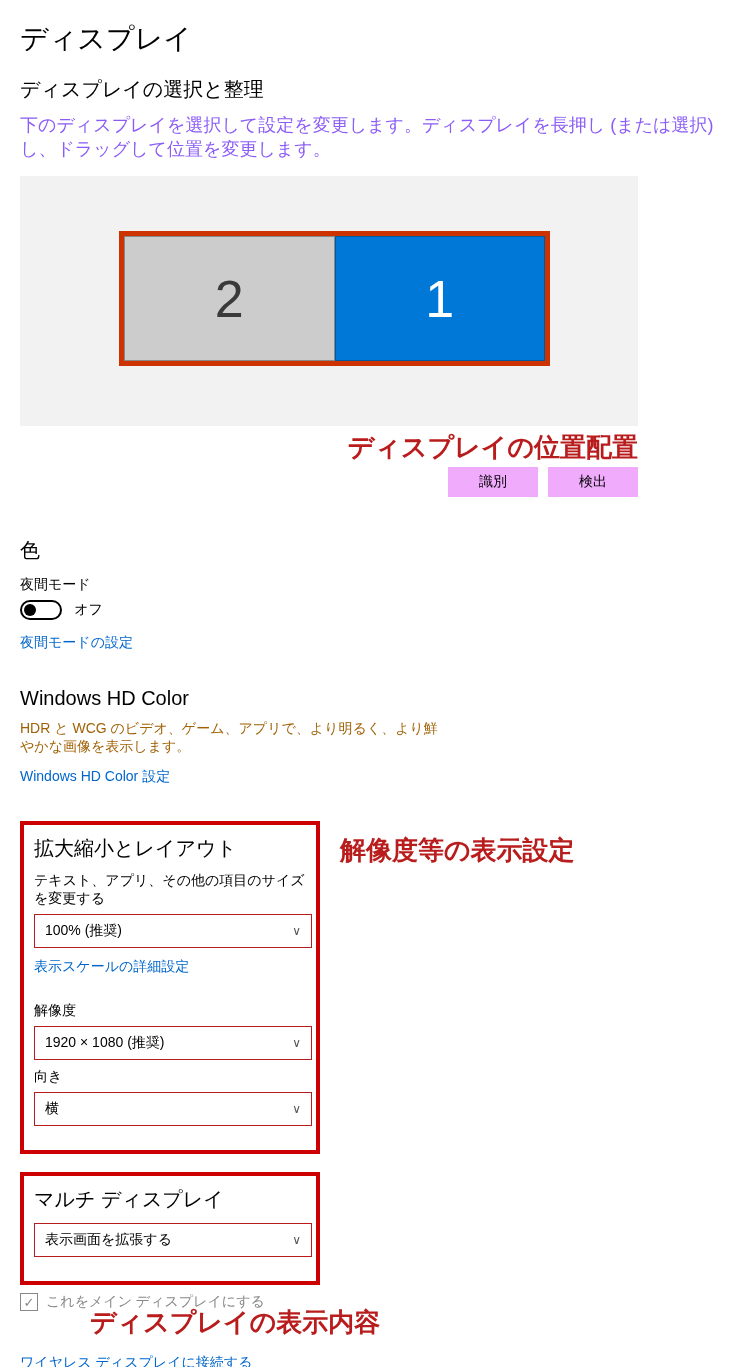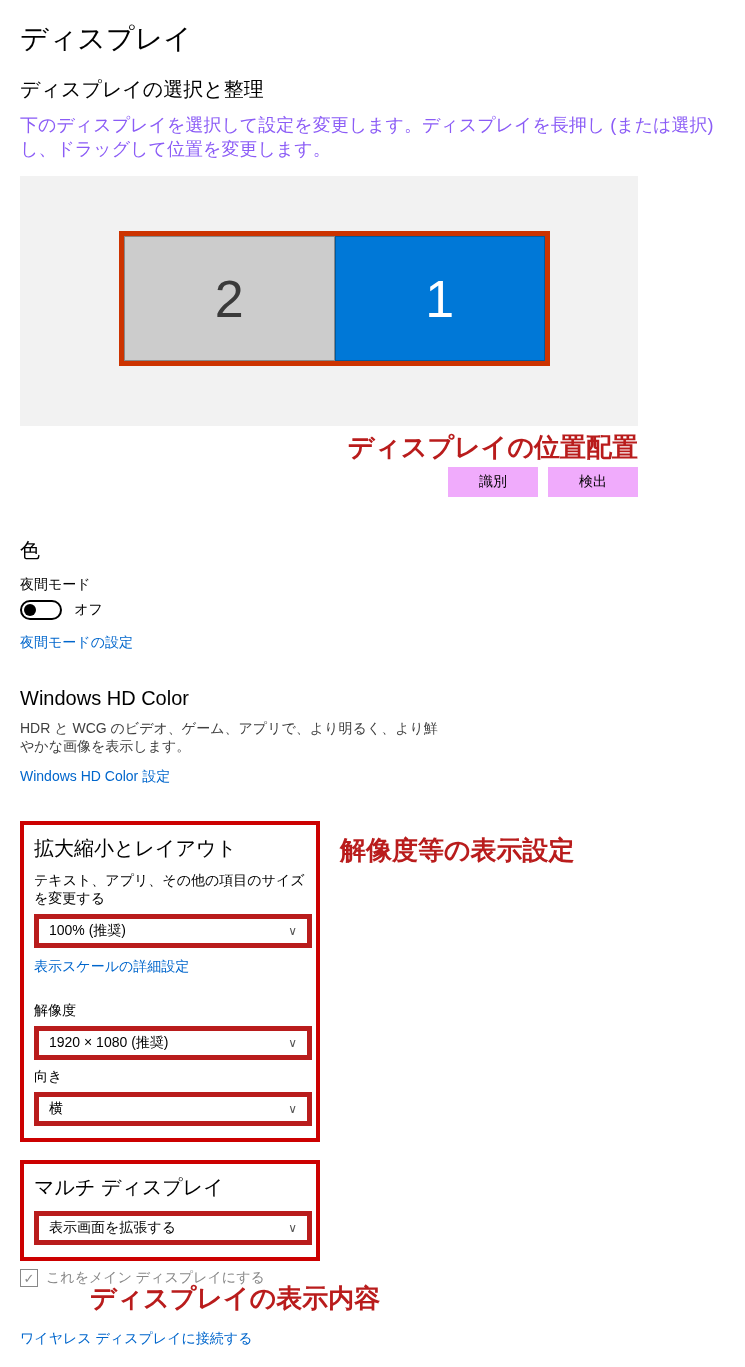--- a/index.html
+++ b/index.html
@@ -21,21 +21,21 @@
       font-weight: 400;
       margin-bottom: 10px;
     }
     .subtext {
       font-size: 18px;
       color: #8b5cf6;
       margin-bottom: 15px;
     }
     .desc-text {
       font-size: 14px;
-      color: #404040;
+      color: #a16207;
       margin-bottom: 10px;
       max-width: 420px;
     }
     .arrangement-area {
       background: #f2f2f2;
       width: 618px;
       height: 250px;
       position: relative;
       margin-bottom: 0;
     }
@@ -132,27 +132,27 @@
       margin-top: 12px;
     }
     .link-block {
       display: block;
       margin-top: 14px;
       margin-bottom: 0;
     }
     .section-gap { margin-top: 35px; }
     .redbox {
       border: 4px solid #cc0000;
-      padding: 10px 10px 12px 10px;
+      padding: 10px 10px 24px 10px;
       width: 300px;
       position: relative;
     }
     .redbox h2.section-heading { margin-top: 0; }
     .dropdown {
-      border: 5px solid #b91c1c;
+      border: 1px solid #b91c1c;
       height: 34px;
       width: 278px;
       display: flex;
       align-items: center;
       justify-content: space-between;
       padding: 0 10px;
       font-size: 14px;
       cursor: pointer;
       background: #fff;
       margin-bottom: 8px;

